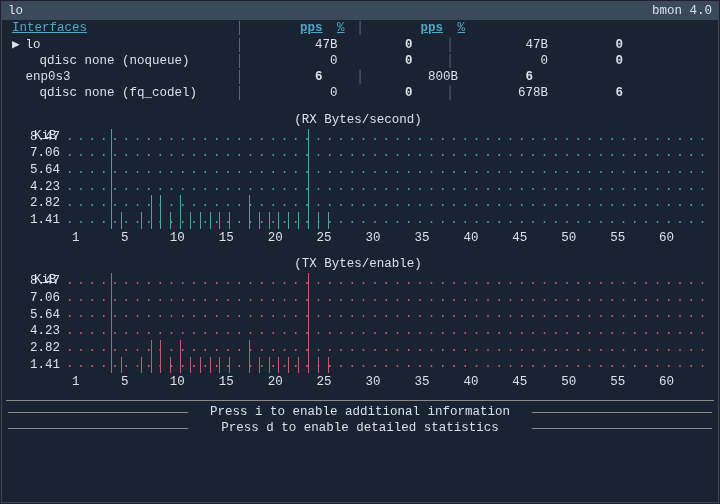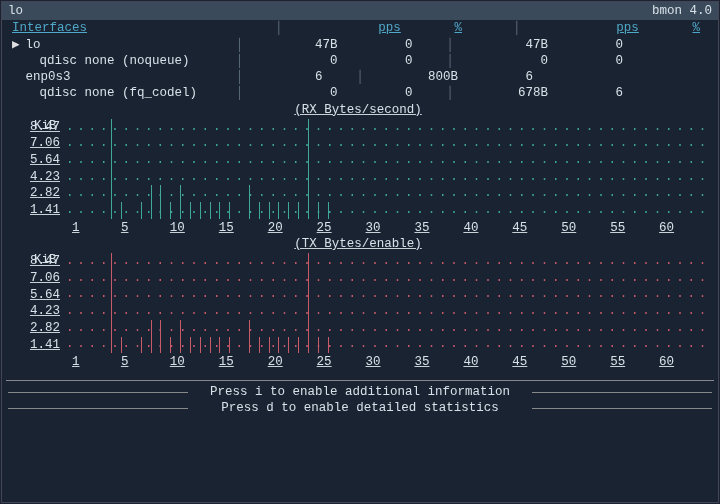--- a/index.html
+++ b/index.html
@@ -17,39 +17,38 @@
     background: #3a4a5a;
     color: #d8e0e8;
     display: flex;
     justify-content: space-between;
     padding: 1px 6px;
   }
   .header-row {
     display: flex;
     padding: 0 10px;
     color: #4fa8c8;
-    justify-content: space-between;
   }
   .header-underline { text-decoration: underline; }
   .col-if { width: 220px; }
   .col-rx { width: 90px; text-align: right; }
-  .col-pps { width: 75px; text-align: right; }
+  .col-pps { width: 75px; text-align: right; font-weight: bold; }
   .col-pct { width: 30px; text-align: right; padding-right: 8px; }
   .col-tx { width: 90px; text-align: right; }
   .data-row {
     display: flex;
     padding: 0 10px;
     color: #d8e0e8;
   }
   .indent1 { padding-left: 6px; }
   .indent2 { padding-left: 20px; }
   .sep-pipe { color: #607080; padding: 0 4px; }
   .selection-caret { color: #e0e0e0; }
 
-  .chart-block { padding: 0 10px 0 6px; text-decoration: underline; }
+  .chart-block { margin-top: 10px; padding: 0 10px 0 6px; }
   .chart-title { text-align: center; color: #d8e0e8; margin-bottom: 1px; }
   .chart-unit {
     position: absolute;
     left: 26px;
     top: -1px;
     color: #d8e0e8;
   }
   .chart-area {
     position: relative;
     height: 100px;

